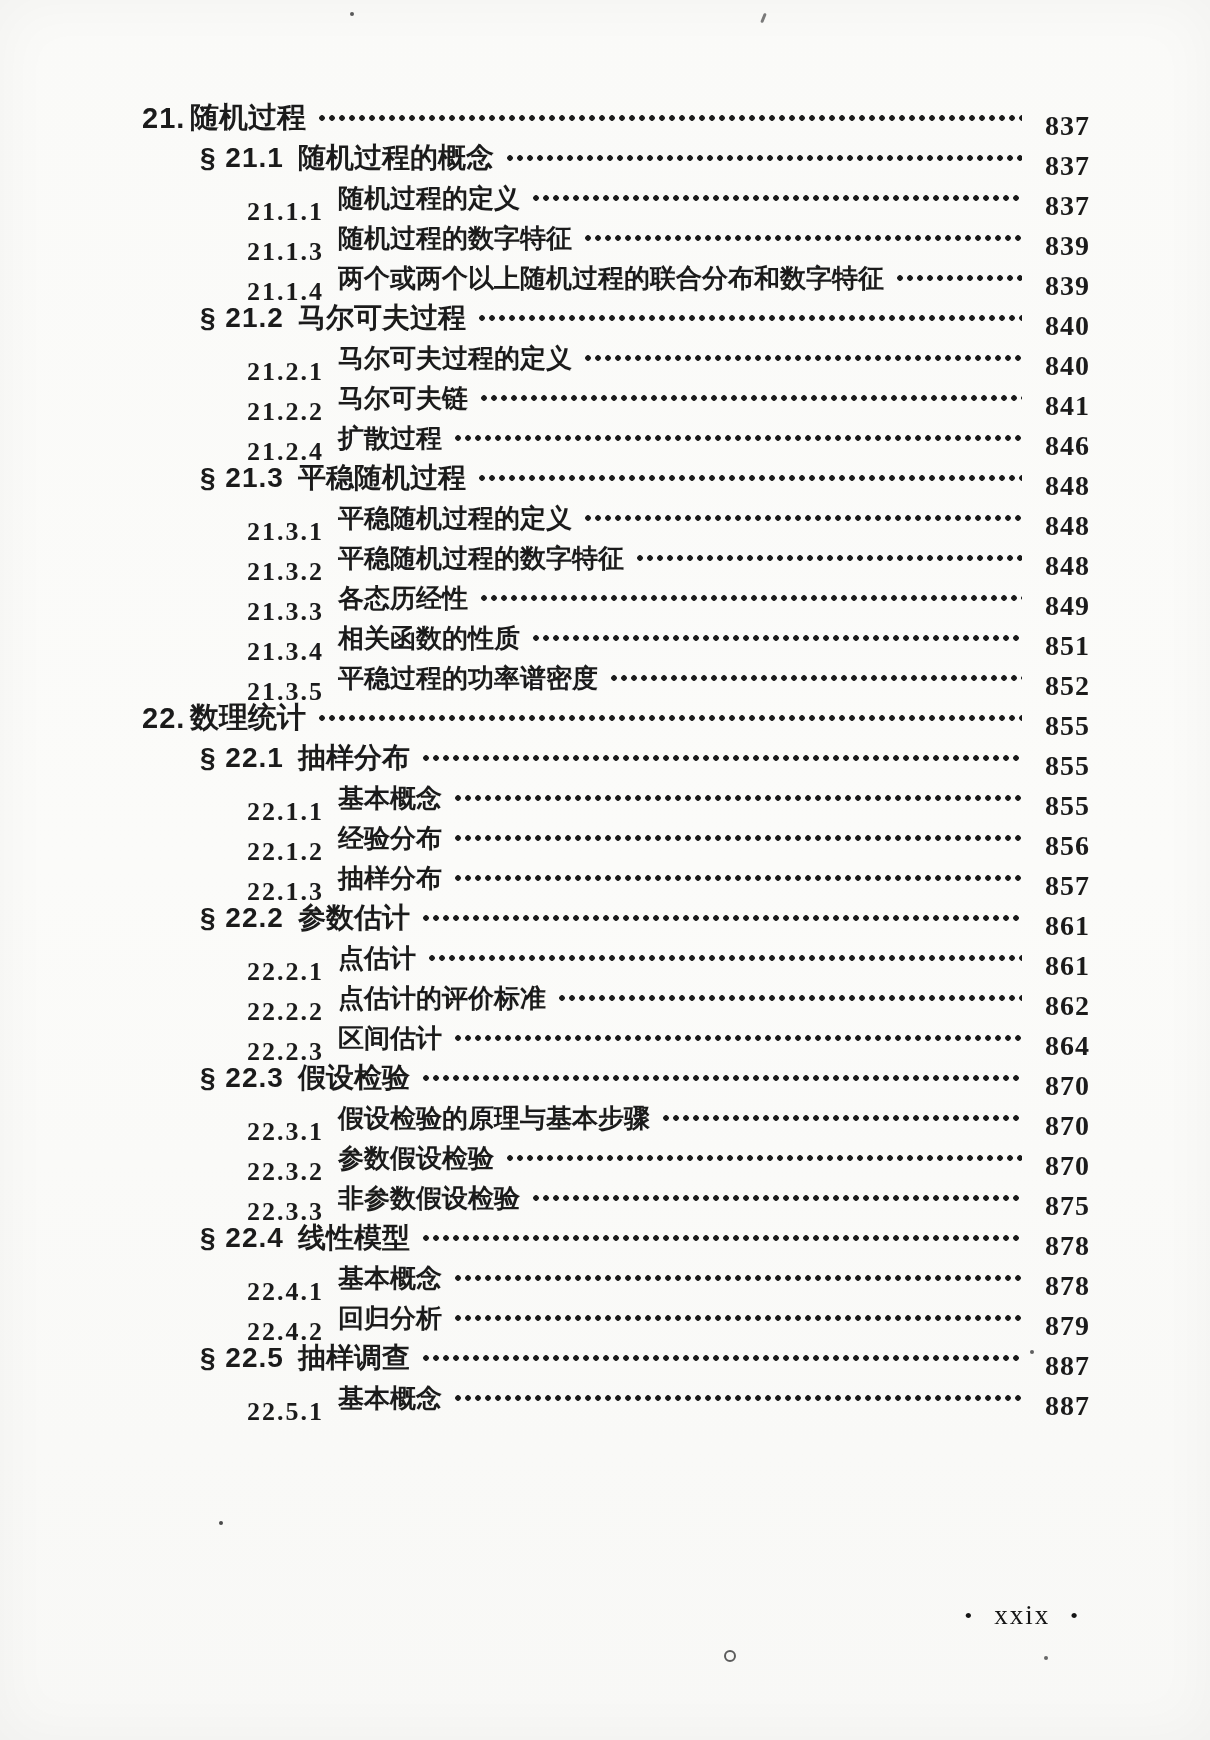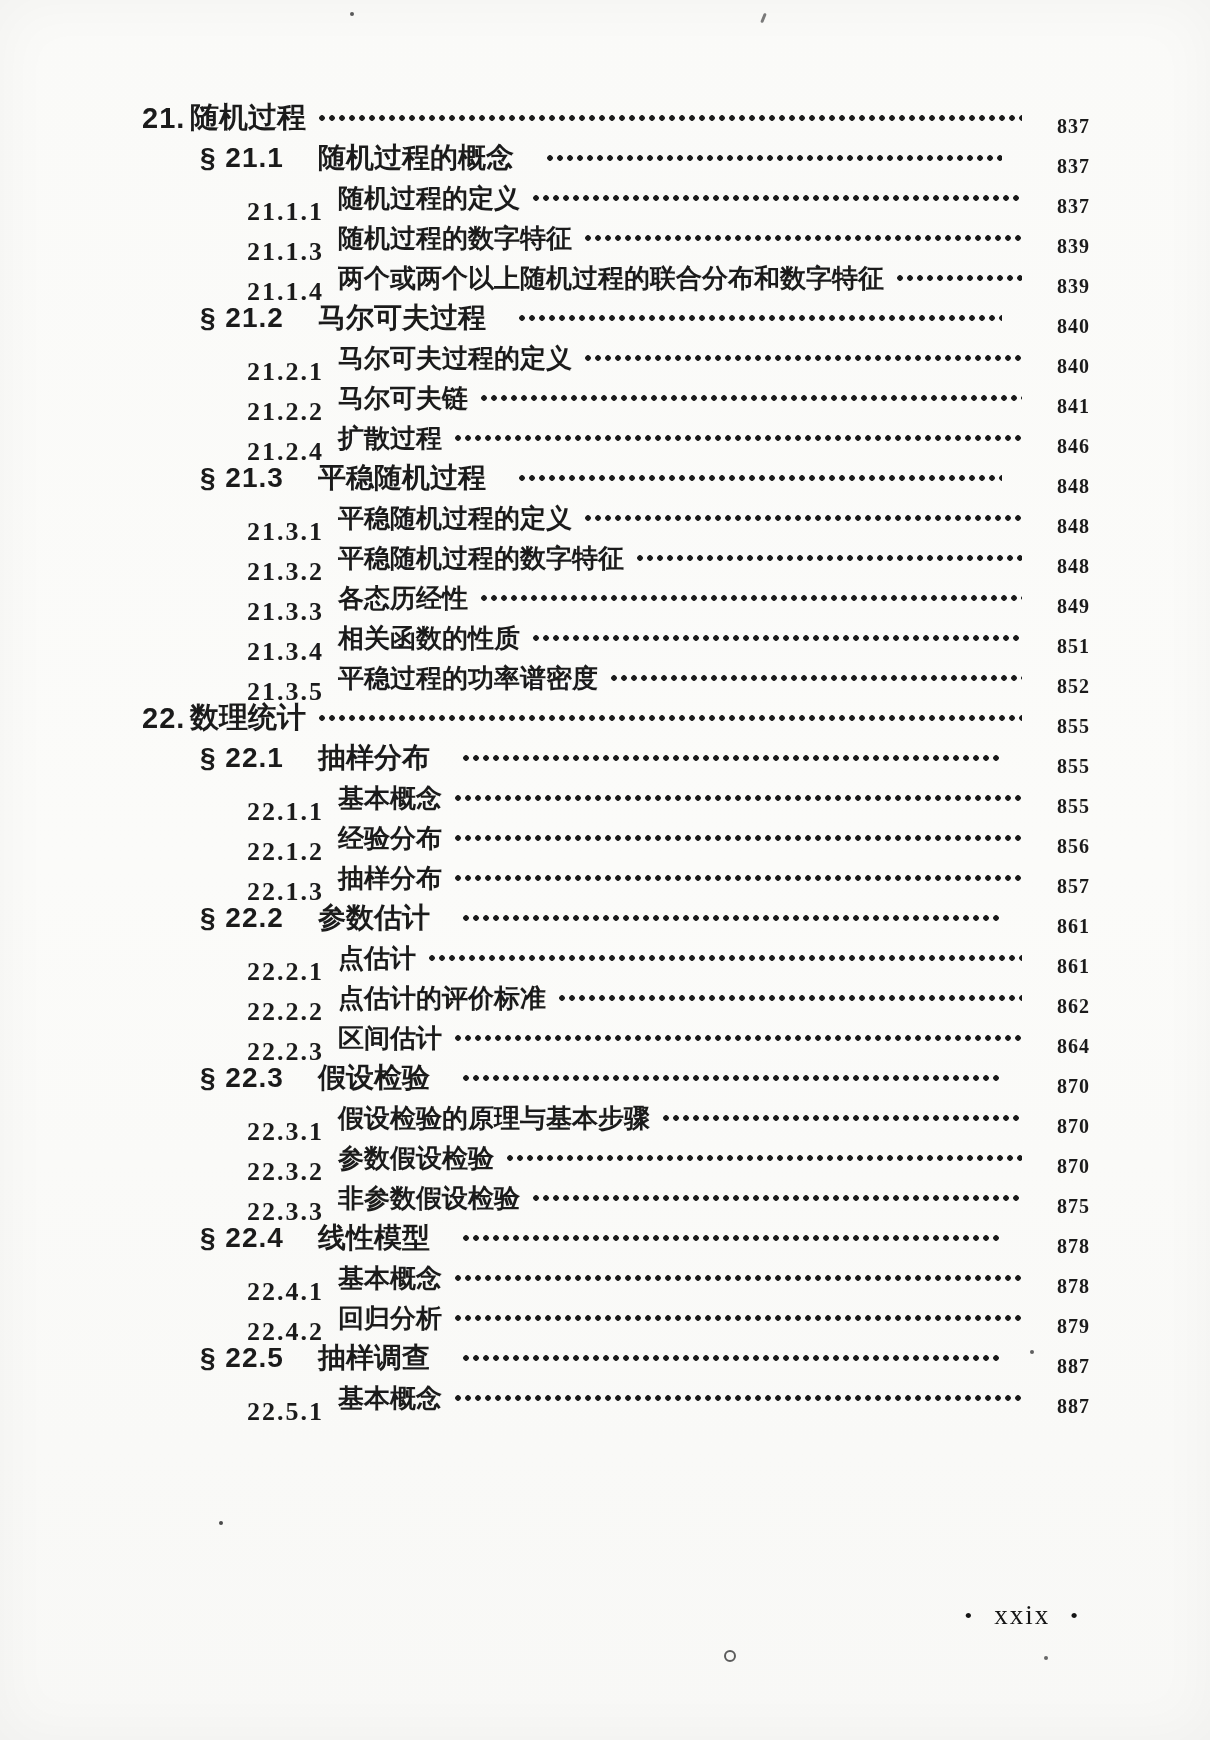--- a/index.html
+++ b/index.html
@@ -35,39 +35,38 @@
     background-image:radial-gradient(circle,#1a1a1a 2.5px,rgba(0,0,0,0) 3.1px);
     background-size:10px 100%;
     background-repeat:repeat-x;
     background-position:0 center;
     min-width:10px;
   }
   .pagenum{
     flex:0 0 auto;
     min-width:54px;
     text-align:right;
-    font-size:20px;
+    font-size:28px;
     letter-spacing:1px;
     font-family:"Liberation Serif","DejaVu Serif",serif;
     margin-top:16px;
   }
   
   .row.chapter{
     font-family:"Liberation Sans","DejaVu Sans",sans-serif;
     font-weight:bold;
     font-size:29px;
   }
   .row.chapter .num{min-width:48px;letter-spacing:1px;}
   
   .row.section{
     padding-left:58px;
     font-family:"Liberation Sans","DejaVu Sans",sans-serif;
     font-weight:bold;
     font-size:28px;
-    gap:20px;
   }
   .row.section .num{min-width:98px;letter-spacing:1px;font-weight:bold;}
   
   .row.subsection{
     padding-left:105px;
     font-size:26px;
     font-weight:600;
   }
   .row.subsection .num{
     min-width:91px;

